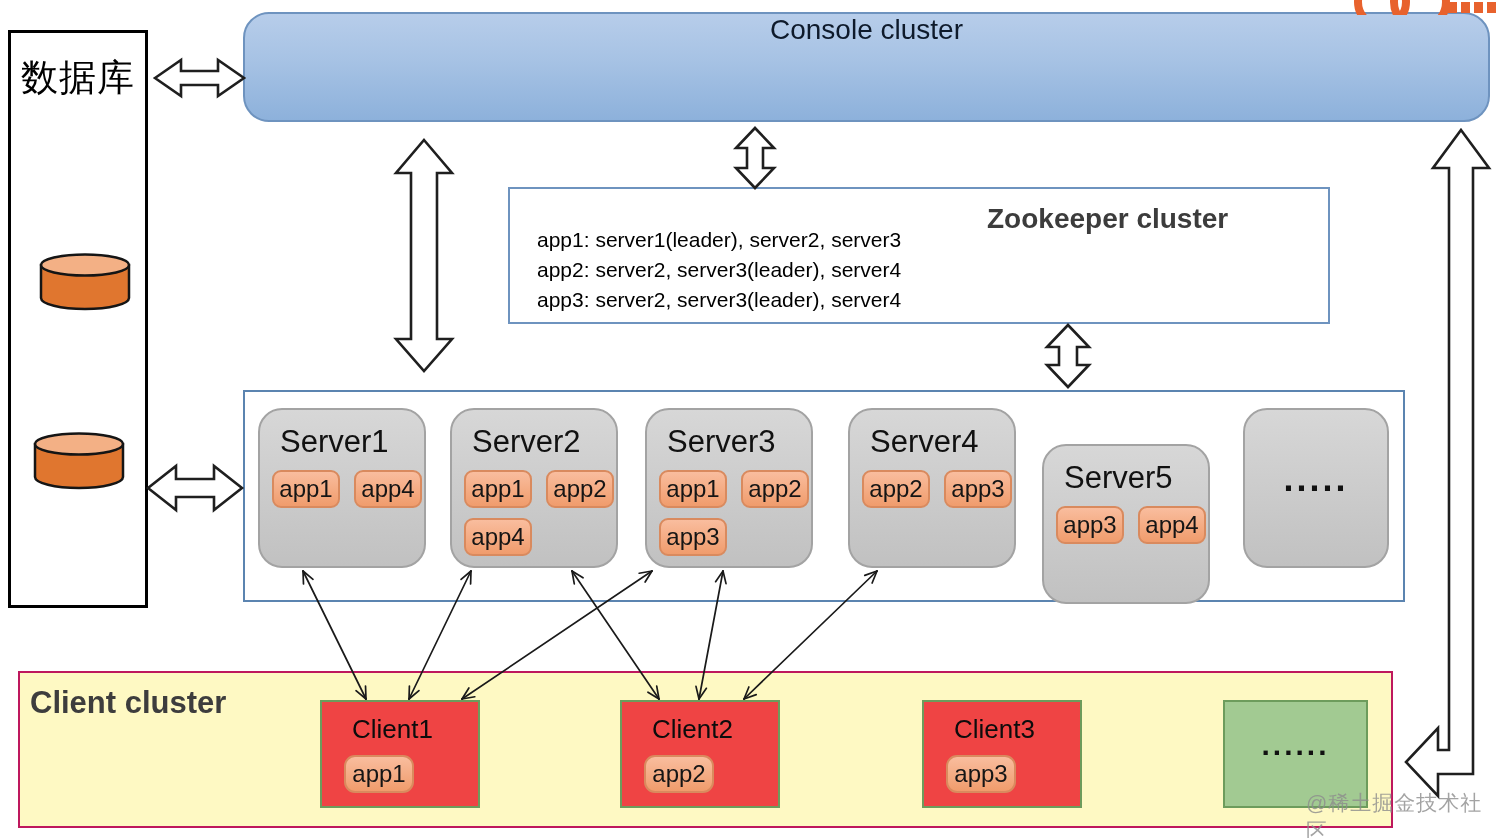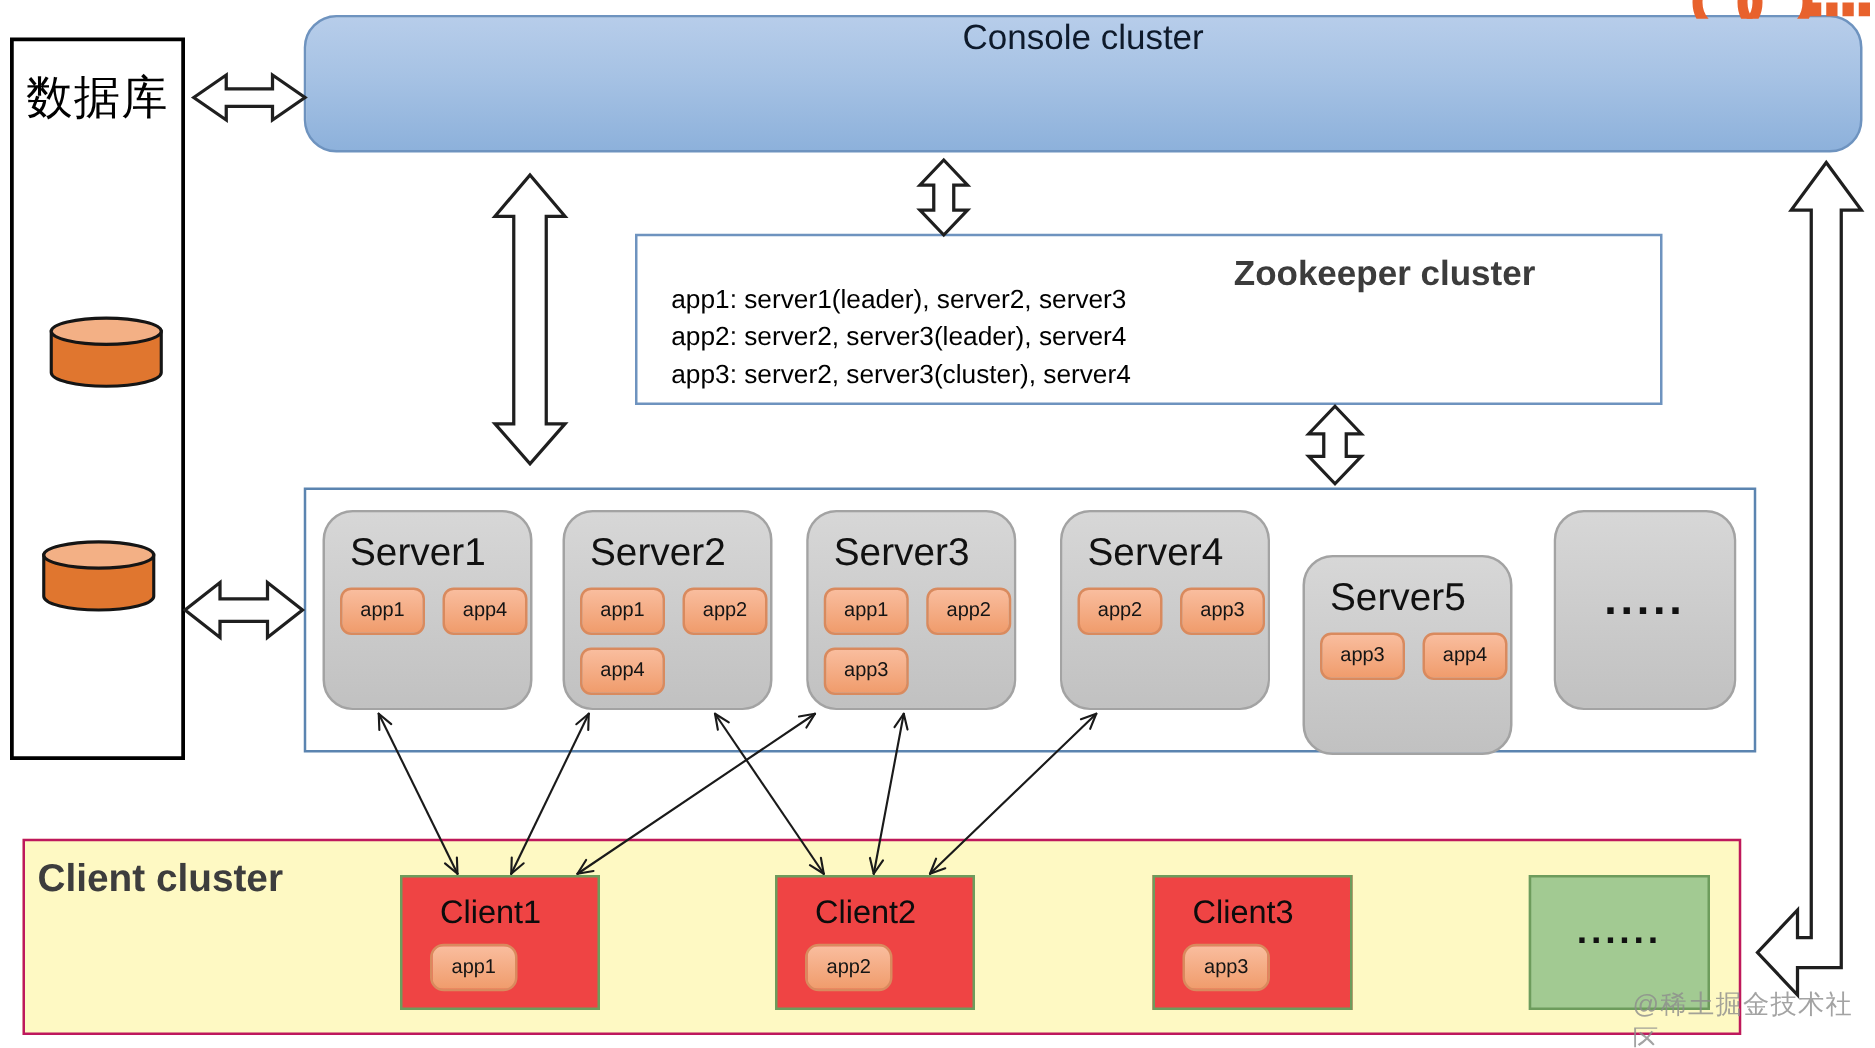--- a/index.html
+++ b/index.html
@@ -41,21 +41,21 @@
 
   
   .server-box { position:absolute; top:408px; width:168px; height:160px; border-radius:24px;
                 background:linear-gradient(180deg,#d7d7d7,#c1c1c1); border:2px solid #a3a3a3;
                 box-sizing:border-box; }
   .server-title { margin:14px 0 0 20px; font-size:31px; color:#111; }
   .apps { display:flex; flex-wrap:wrap; gap:10px 14px; padding:10px 0 0 12px; width:150px; }
   .app-tag { width:68px; height:38px; border-radius:9px; box-sizing:border-box;
              background:linear-gradient(180deg,#f9bd9e,#f09c6c); border:2px solid #d98a5e;
              display:flex; align-items:center; justify-content:center;
-             font-size:16px; color:#151515; }
+             font-size:24px; color:#151515; }
   .dots-box { position:absolute; display:flex; align-items:center; justify-content:center; }
   #server-dots { left:1243px; top:408px; width:146px; height:160px; border-radius:24px;
                  background:linear-gradient(180deg,#d7d7d7,#c1c1c1); border:2px solid #a3a3a3;
                  box-sizing:border-box; }
   #server-dots span, #client-dots span { font-size:36px; font-weight:bold; color:#111;
                  letter-spacing:3px; transform:translateY(-9px); }
 
   
   .client-box { position:absolute; top:700px; width:160px; height:108px;
                 background:#ef4444; border:2px solid #6d9c5c; box-sizing:border-box; }
@@ -100,21 +100,21 @@
     <div class="logo-mark" style="left:109px;"></div>
     <div class="logo-mark" style="left:122px;"></div>
     <div class="logo-mark" style="left:135px;"></div>
   </div>
 
   <div id="zk-box">
     <div id="zk-title">Zookeeper cluster</div>
     <div id="zk-mappings">
         <div>app1: server1(leader), server2, server3</div>
         <div>app2: server2, server3(leader), server4</div>
-        <div>app3: server2, server3(cluster), server4</div>
+        <div>app3: server2, server3(leader), server4</div>
       </div>
   </div>
 
   <div id="server-cluster-box"></div>
   <div id="servers">
       <div class="server-box" style="left: 258px;">
         <div class="server-title">Server1</div>
         <div class="apps">
           <div class="app-tag">app1</div>
           <div class="app-tag">app4</div>

